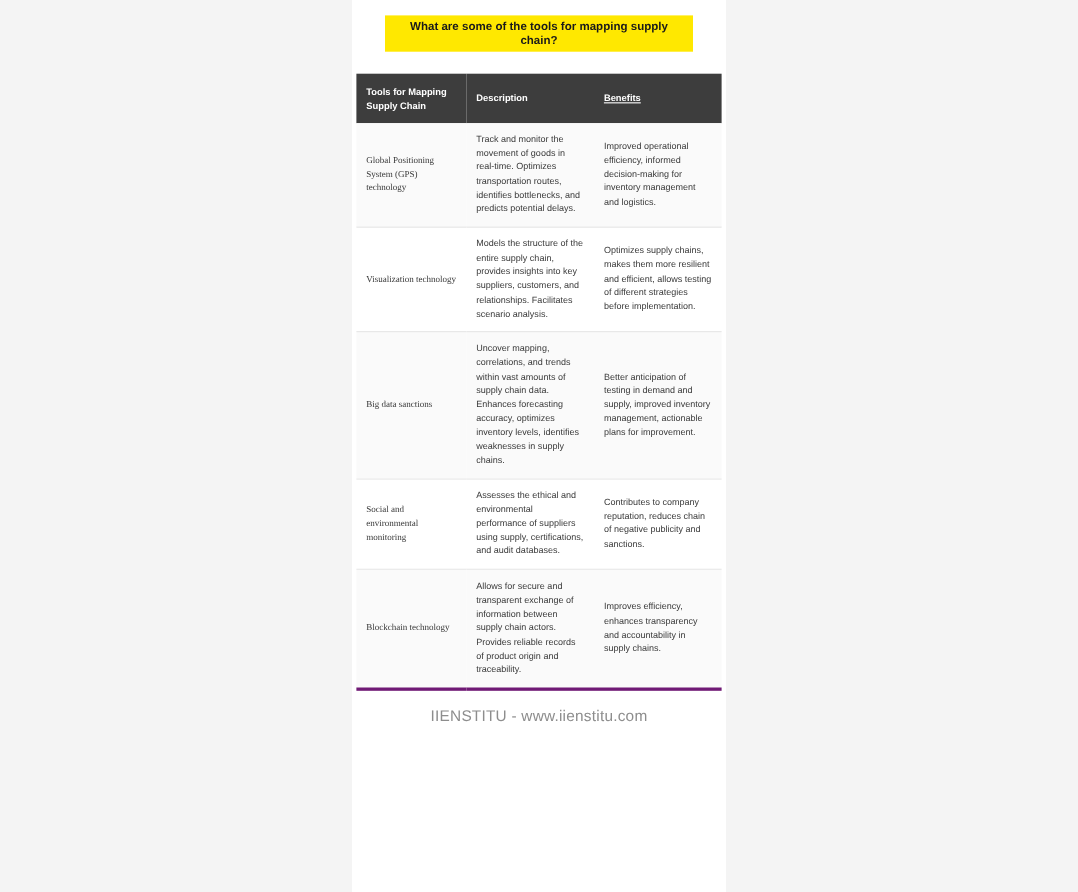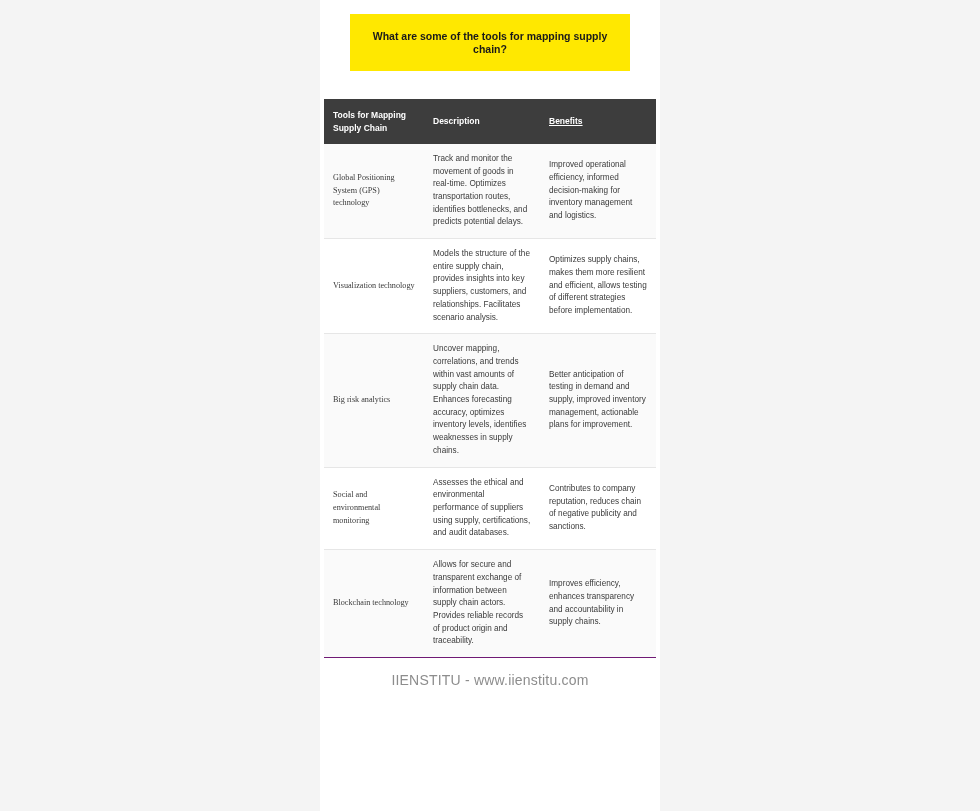--- a/index.html
+++ b/index.html
@@ -30,26 +30,26 @@
     align-items: center;
   }
   .question-banner {
     margin-top: 14px;
     width: 280px;
     background: #ffe800;
     color: #1a1a1a;
     font-size: 10.5px;
     font-weight: bold;
     text-align: center;
-    padding: 16px 10px;
+    padding: 4px 10px;
     box-sizing: border-box;
     line-height: 1.2;
   }
   table.tools-table {
-    margin-top: 28px;
+    margin-top: 20px;
     width: 278px;
     border-collapse: collapse;
     table-layout: fixed;
   }
   table.tools-table th {
     background: #3d3d3d;
     color: #ffffff;
     font-size: 8.5px;
     font-weight: bold;
     text-align: left;
@@ -67,21 +67,21 @@
     vertical-align: middle;
     padding: 9px 9px;
     line-height: 1.55;
     border-bottom: 1px solid #e6e6e6;
     background: #ffffff;
   }
   table.tools-table tbody tr:nth-child(odd) td {
     background: #fafafa;
   }
   table.tools-table tbody tr:last-child td {
-    border-bottom: 1px solid #701a75;
+    border-bottom: 3px solid #701a75;
   }
   td.cell-tool { color: #4a4a4a; font-family: Liberation Serif, serif; }
   .footer {
     margin-top: 14px;
     margin-bottom: 16px;
     width: 278px;
     text-align: center;
     font-size: 14px;
     color: #8d8d8d;
     letter-spacing: 0.2px;
@@ -108,21 +108,21 @@
           <td class="cell-tool">Global Positioning System (GPS) technology</td>
           <td class="cell-desc">Track and monitor the movement of goods in real-time. Optimizes transportation routes, identifies bottlenecks, and predicts potential delays.</td>
           <td class="cell-benefit">Improved operational efficiency, informed decision-making for inventory management and logistics.</td>
         </tr>
         <tr>
           <td class="cell-tool">Visualization technology</td>
           <td class="cell-desc">Models the structure of the entire supply chain, provides insights into key suppliers, customers, and relationships. Facilitates scenario analysis.</td>
           <td class="cell-benefit">Optimizes supply chains, makes them more resilient and efficient, allows testing of different strategies before implementation.</td>
         </tr>
         <tr>
-          <td class="cell-tool">Big risk analytics</td>
+          <td class="cell-tool">Big data sanctions</td>
           <td class="cell-desc">Uncover mapping, correlations, and trends within vast amounts of supply chain data. Enhances forecasting accuracy, optimizes inventory levels, identifies weaknesses in supply chains.</td>
           <td class="cell-benefit">Better anticipation of testing in demand and supply, improved inventory management, actionable plans for improvement.</td>
         </tr>
         <tr>
           <td class="cell-tool">Social and environmental monitoring</td>
           <td class="cell-desc">Assesses the ethical and environmental performance of suppliers using supply, certifications, and audit databases.</td>
           <td class="cell-benefit">Contributes to company reputation, reduces chain of negative publicity and sanctions.</td>
         </tr>
         <tr>
           <td class="cell-tool">Blockchain technology</td>

